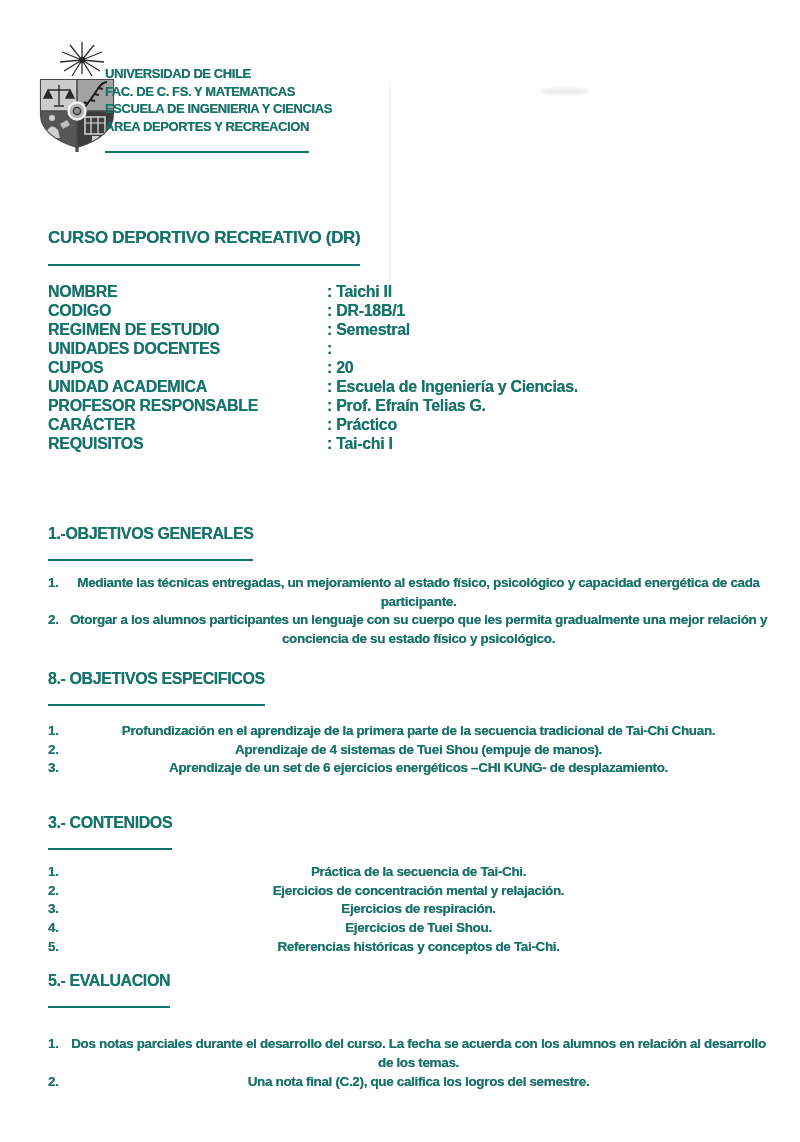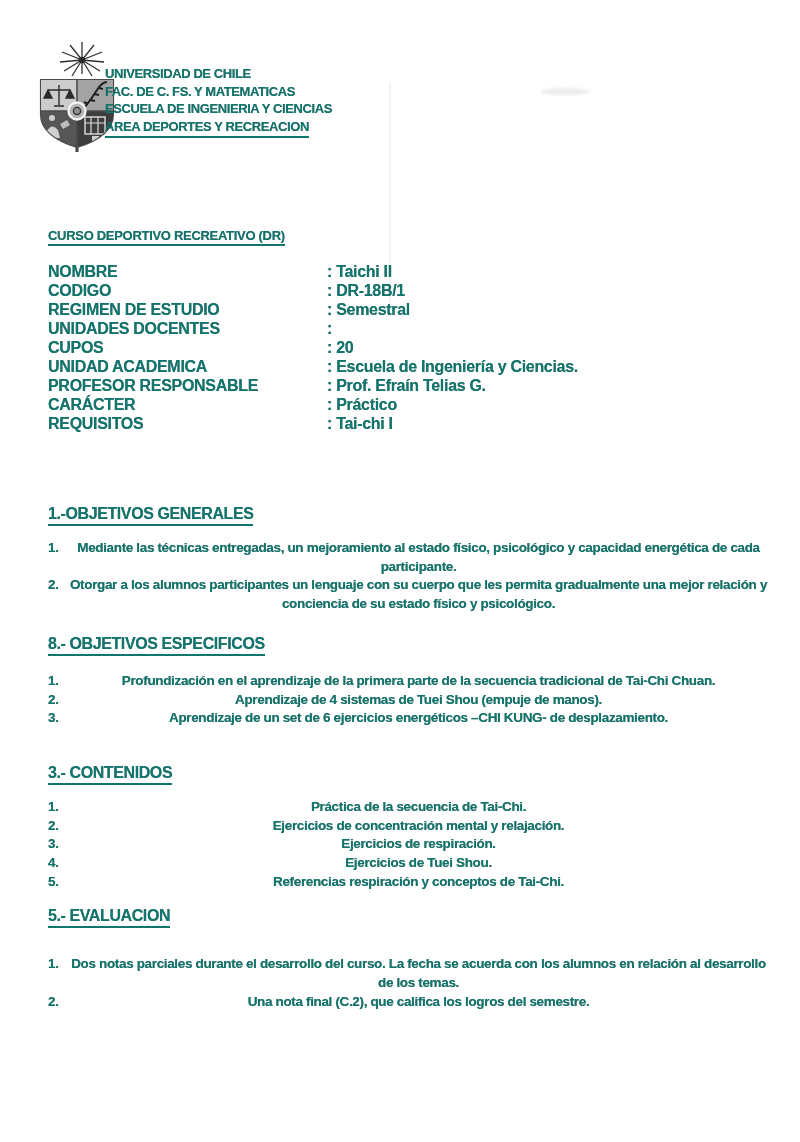--- a/index.html
+++ b/index.html
@@ -14,28 +14,28 @@
     overflow:hidden;
     text-shadow:0 0 .45px rgba(20,20,20,.55);
   }
   
   .crest { position:absolute; left:30px; top:40px; width:90px; height:114px; }
   .letterhead-text {
     position:absolute; left:105px; top:65px;
     font-size:13px; line-height:17.5px; letter-spacing:-0.4px;
     white-space:nowrap;
   }
-  .u { display:inline-block; border-bottom:2px solid currentColor; padding-bottom:1px; }
+  .u { display:inline-block; border-bottom:2px solid currentColor; padding-bottom:16px; }
   
   .scan-line { position:absolute; left:389px; top:82px; width:2px; height:225px; background:#f3f3f3; }
   .scan-smudge { position:absolute; left:540px; top:88px; width:50px; height:7px;
     background:#ececec; border-radius:50%; filter:blur(1.5px); }
   
   .content { position:absolute; left:48px; top:228px; width:745px; }
-  .doc-title { font-size:13px; letter-spacing:-0.3px; white-space:nowrap; }
+  .doc-title { font-size:17px; letter-spacing:-0.3px; white-space:nowrap; }
   .info { margin-top:16px; }
   .info .row { display:flex; line-height:19px; font-size:16px; letter-spacing:-0.3px; white-space:nowrap; }
   .info .lbl { width:279px; flex:0 0 279px; }
   .sec h2 { font-size:16px; letter-spacing:-0.4px; font-weight:700; white-space:nowrap; }
   .sec1 { margin-top:72px; }
   .sec2 { margin-top:21px; }
   .sec4 { margin-top:36px; }
   .sec5 { margin-top:16px; }
   .list { margin-top:13px; }
   .sec2 .list { margin-top:16px; }
@@ -217,21 +217,21 @@
         <div class="li">
           <span class="num">3.</span>
           <span class="txt">Ejercicios de respiración.</span>
         </div>
         <div class="li">
           <span class="num">4.</span>
           <span class="txt">Ejercicios de Tuei Shou.</span>
         </div>
         <div class="li">
           <span class="num">5.</span>
-          <span class="txt">Referencias respiración y conceptos de Tai-Chi.</span>
+          <span class="txt">Referencias históricas y conceptos de Tai-Chi.</span>
         </div>
       </div>
     </section>
 
     <section class="sec sec5">
       <h2><span class="u">5.- EVALUACION</span></h2>
       <div class="list">
         <div class="li">
           <span class="num">1.</span>
           <span class="txt">Dos notas parciales durante el desarrollo del curso. La fecha se acuerda con los alumnos en relación al desarrollo de los temas.</span>

